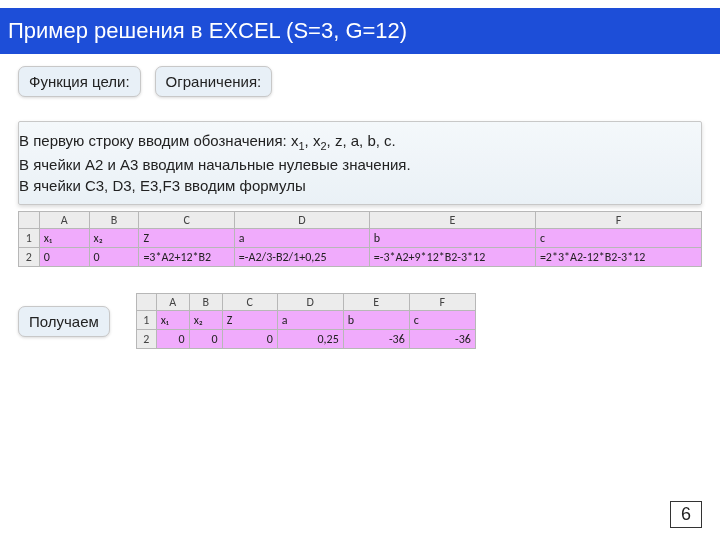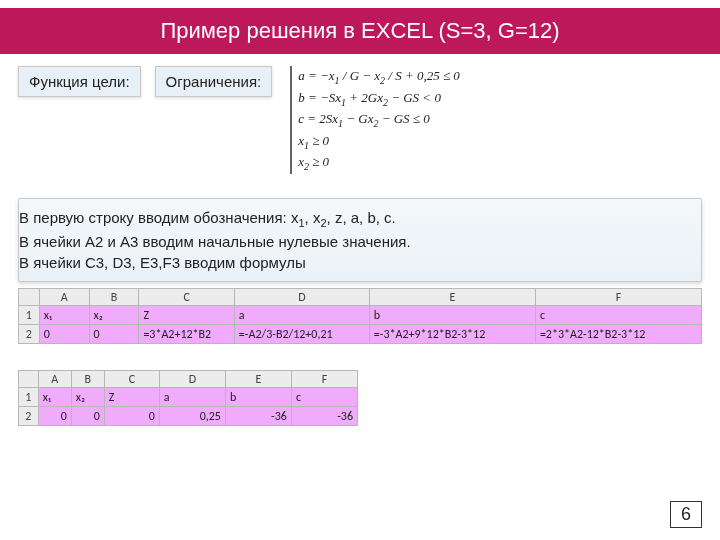--- a/index.html
+++ b/index.html
@@ -1,19 +1,19 @@
 <!DOCTYPE html>
 <html><head>
 <meta charset="utf-8">
 <style>
   html,body{margin:0;padding:0;font-family:Arial,Helvetica,sans-serif;background:#fff;color:#222}
   .page{width:720px;height:540px;position:relative;overflow:hidden}
-  .title-bar{background:#be185d;color:#fff;font-size:22px;text-align:center;padding:10px 0;margin-top:8px}
+  .title-bar{background:#1d4ed8;color:#fff;font-size:22px;padding:10px 8px;margin-top:8px}
   .row1{display:flex;align-items:flex-start;margin:12px 18px 0 18px;gap:14px}
-  .label-box{background:#e8f0f7;border:1px solid #c8c8c8;border-radius:0;padding:6px 10px;font-size:15px;box-shadow:0 1px 3px rgba(0,0,0,0.15);white-space:nowrap}
+  .label-box{background:#e8f0f7;border:1px solid #c8c8c8;border-radius:7px;padding:6px 10px;font-size:15px;box-shadow:0 1px 3px rgba(0,0,0,0.15);white-space:nowrap}
   .formula{font-family:'Times New Roman',serif;font-style:italic;font-size:15px;white-space:nowrap}
   .constraints{font-family:'Times New Roman',serif;font-style:italic;font-size:13px;line-height:1.5;border-left:2px solid #666;padding-left:6px;margin-left:4px}
   .body-text{margin:24px 18px 0 18px;background:linear-gradient(#f4f8fb,#eaf1f6);border:1px solid #c8c8c8;border-radius:2px;padding:8px 0;font-size:15px;line-height:1.4;box-shadow:0 2px 4px rgba(0,0,0,0.15)}
   .body-text sub{font-size:11px}
   table.excel{border-collapse:collapse;font-family:Calibri,Arial,sans-serif;font-size:12px;table-layout:fixed}
   table.excel th{background:#ececec;border:1px solid #b7b7b7;padding:1px 4px;font-weight:normal;text-align:center;color:#444}
   table.excel td{border:1px solid #b7b7b7;padding:1px 4px;background:#f0abfc;height:16px;overflow:hidden}
   table.excel .rowhead{background:#ececec;text-align:center;color:#444}
   table.excel .corner{background:#ececec}
   .tbl1{margin:6px 18px 0 18px;width:684px}
@@ -28,21 +28,20 @@
 
 <div class="page">
 
   <div class="title-bar">
     <span>Пример решения в EXCEL (S=3, G=12)</span>
   </div>
 
   <div class="row1">
     <div class="label-box">Функция цели:</div>
     <div class="label-box">Ограничения:</div>
-    <div class="constraints" id="constraints-box">a = −x<sub>1</sub> / G − x<sub>2</sub> / S + 0,25 ≤ 0<br>b = −Sx<sub>1</sub> + 2Gx<sub>2</sub> − GS &lt; 0<br>c = 2Sx<sub>1</sub> − Gx<sub>2</sub> − GS ≤ 0<br>x<sub>1</sub> ≥ 0<br>x<sub>2</sub> ≥ 0</div>
   </div>
 
   <div class="body-text" id="body-text">В первую строку вводим обозначения: x<sub>1</sub>, x<sub>2</sub>, z, a, b, c.<br>В ячейки A2 и A3 вводим начальные нулевые значения.<br>В ячейки C3, D3, E3,F3 вводим формулы</div>
 
   <table class="excel tbl1" id="tbl1">
       <colgroup>
         <col style="width:20px">
         <col style="width:48px">
         <col style="width:48px">
         <col style="width:92px">
@@ -67,28 +66,29 @@
           <td>Z</td>
           <td>a</td>
           <td>b</td>
           <td>c</td>
         </tr>
         <tr>
           <td class="rowhead">2</td>
           <td>0</td>
           <td>0</td>
           <td>=3*A2+12*B2</td>
-          <td>=-A2/3-B2/12+0,21</td>
+          <td>=-A2/3-B2/1+0,25</td>
           <td>=-3*A2+9*12*B2-3*12</td>
           <td>=2*3*A2-12*B2-3*12</td>
         </tr>
       </tbody>
     </table>
 
   <div class="row2">
+    <div class="label-box">Получаем</div>
     <table class="excel tbl2" id="tbl2">
         <colgroup>
           <col style="width:18px">
           <col style="width:30px">
           <col style="width:30px">
           <col style="width:50px">
           <col style="width:60px">
           <col style="width:60px">
           <col style="width:60px">
         </colgroup>

